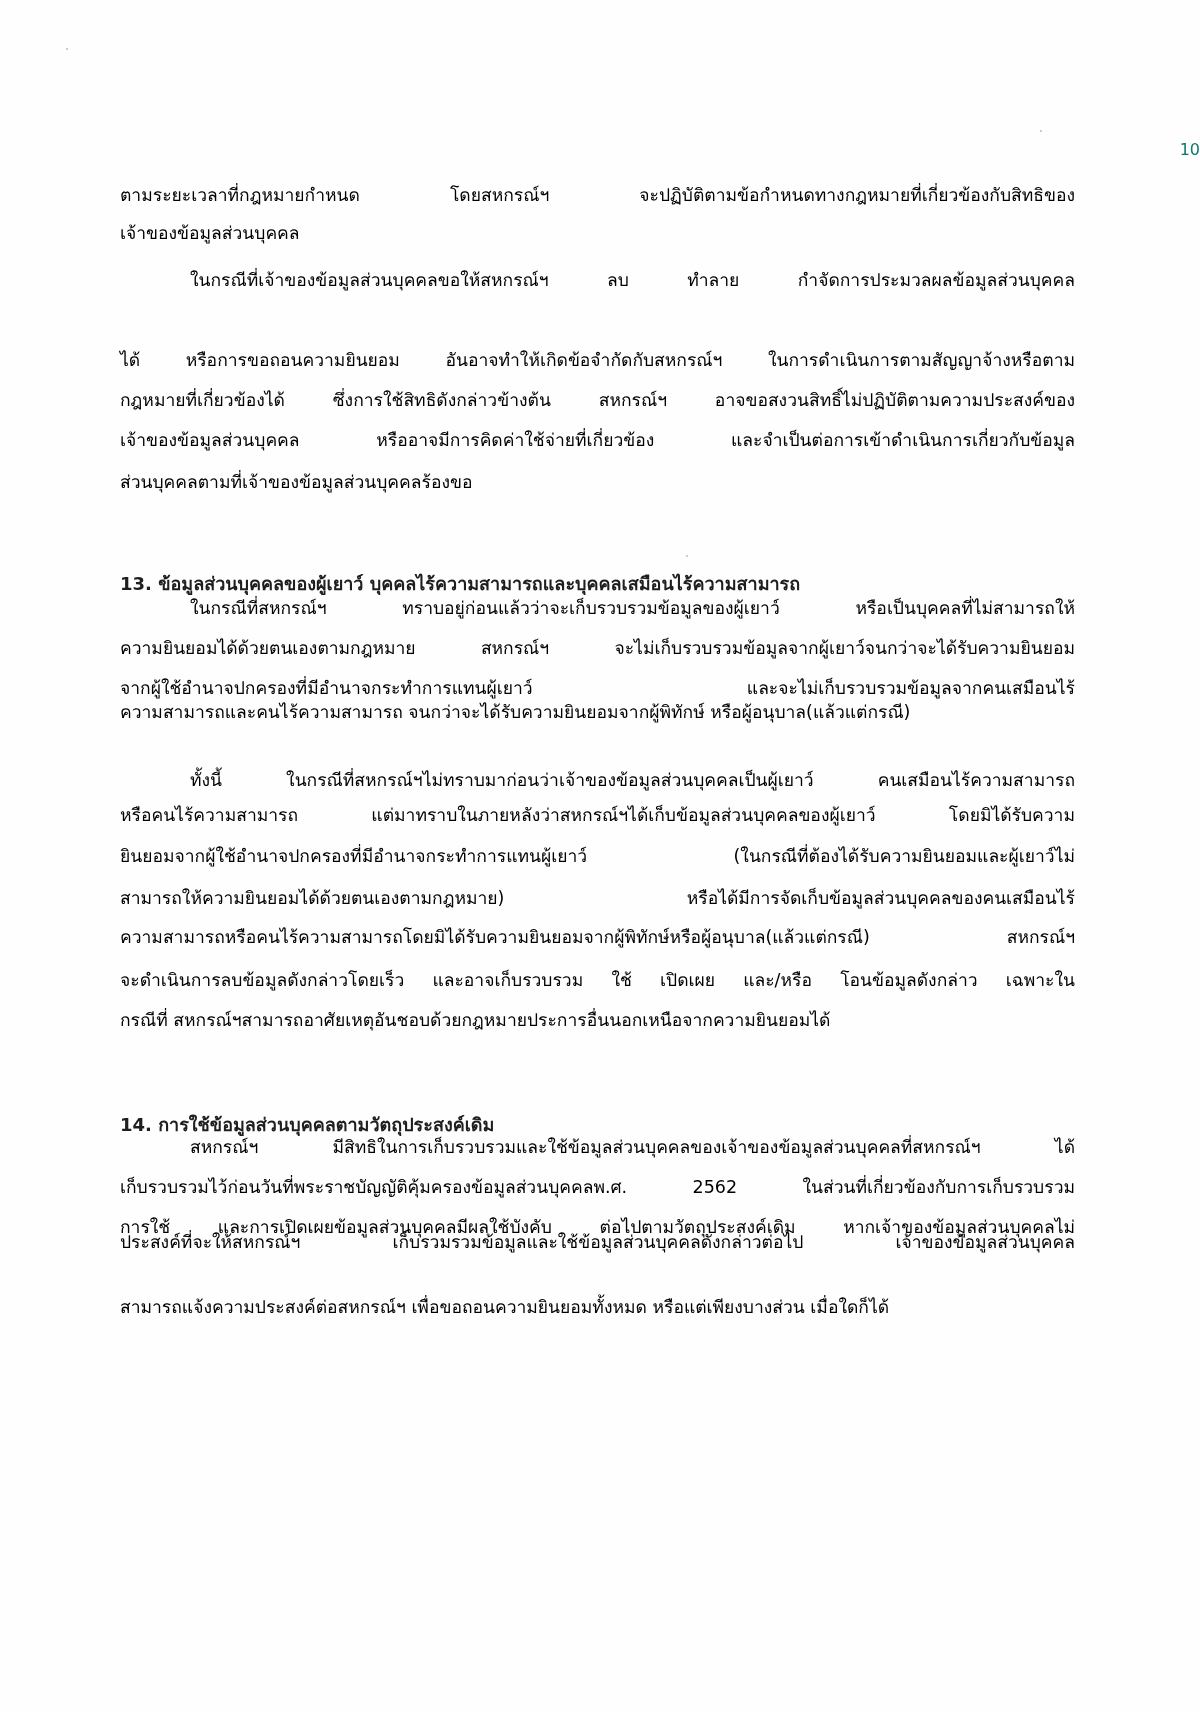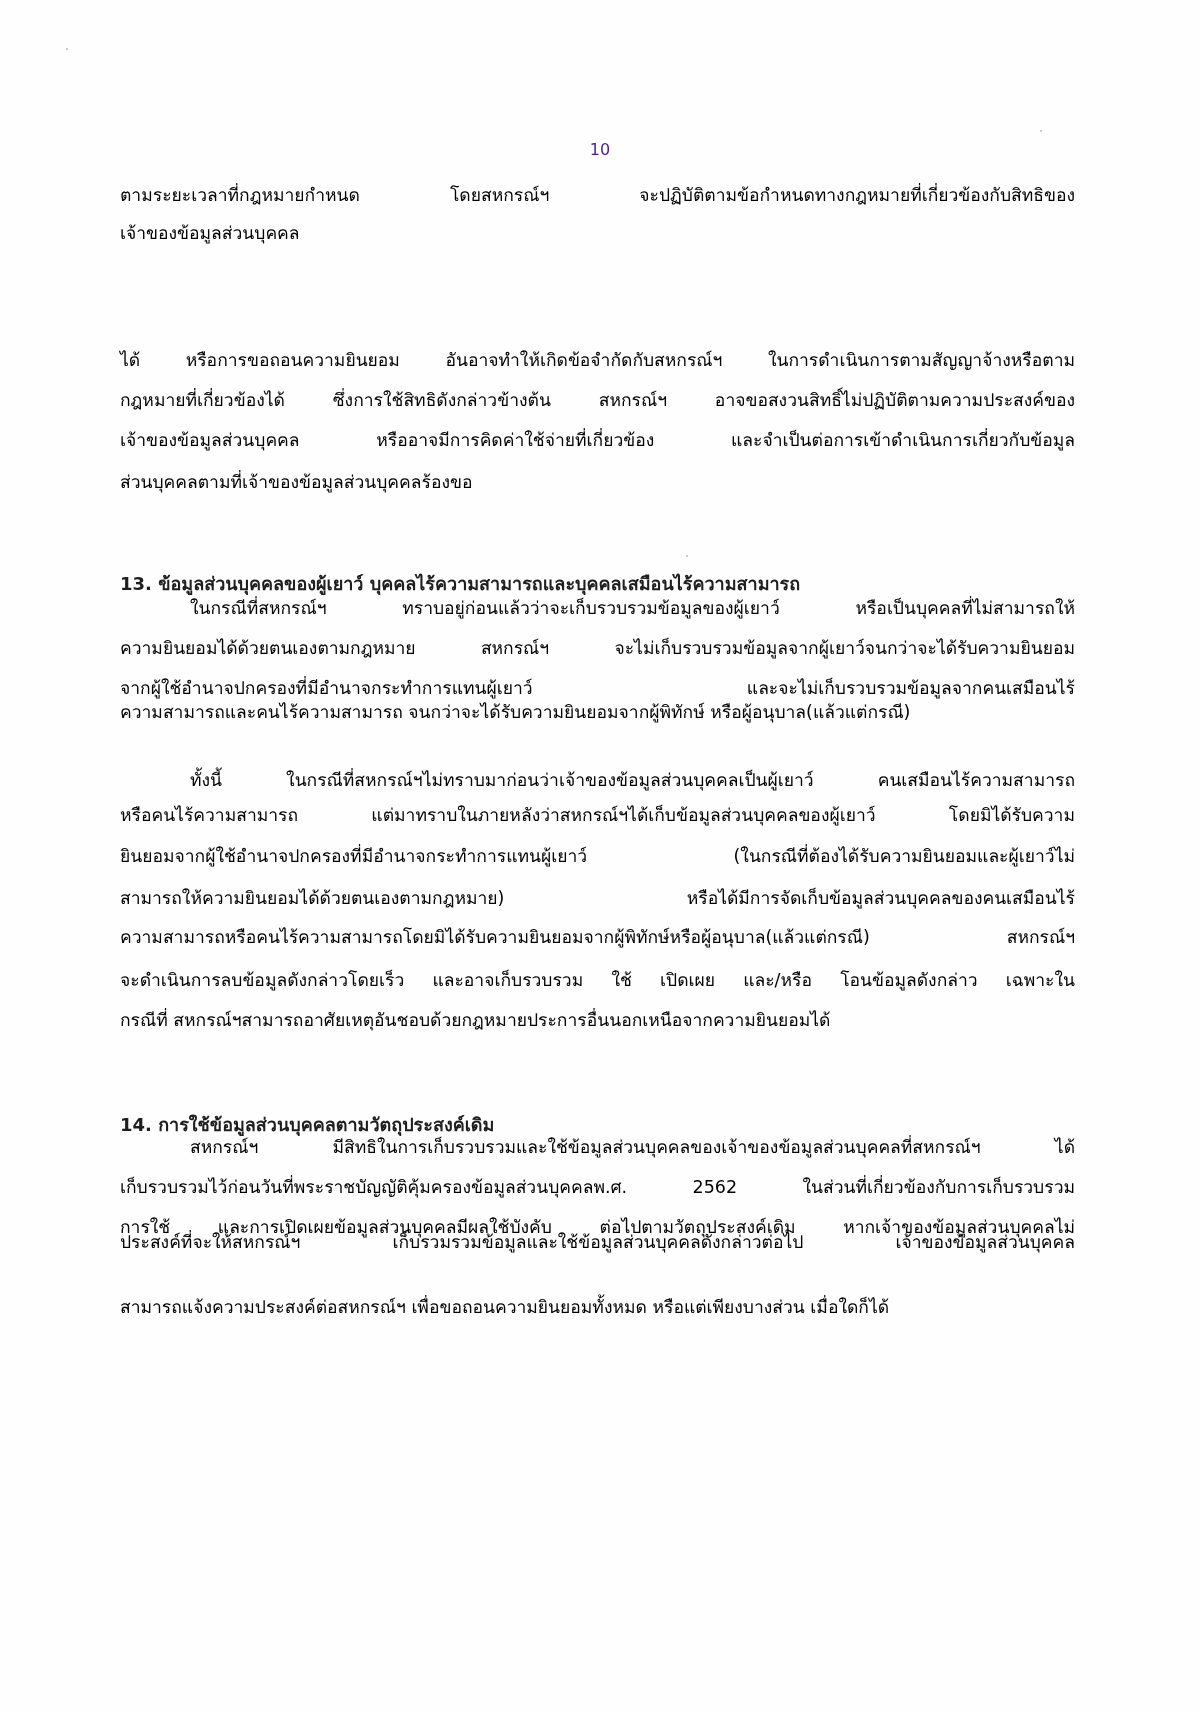--- a/index.html
+++ b/index.html
@@ -20,23 +20,23 @@
       left: 0; top: 0;
       width: 1200px;
       height: 1712px;
       background: #fefefe;
     }
     .page-number {
       position: absolute;
       top: 140px;
       left: 0;
       width: 1200px;
-      text-align: center;
+      text-align: right;
       font-size: 16px;
-      color: #4c1d95;
+      color: #0f766e;
     }
     .line {
       position: absolute;
       left: 120px;
       width: 955px;
       font-size: 17.5px;
       line-height: 24px;
       white-space: nowrap;
       color: #000000;
     }
@@ -69,20 +69,21 @@
 </head>
 <body>
 
 <div class="page">
 
   <div class="page-number">10</div>
 
   <div class="line justify" style="top:183px">ตามระยะเวลาที่กฎหมายกำหนด โดยสหกรณ์ฯ จะปฏิบัติตามข้อกำหนดทางกฎหมายที่เกี่ยวข้องกับสิทธิของ</div>
   <div class="line" style="top:221px">เจ้าของข้อมูลส่วนบุคคล</div>
 
+  <div class="line justify indent" style="top:268px">ในกรณีที่เจ้าของข้อมูลส่วนบุคคลขอให้สหกรณ์ฯ ลบ ทำลาย กำจัดการประมวลผลข้อมูลส่วนบุคคล</div>
   <div class="line justify" style="top:348px">ได้ หรือการขอถอนความยินยอม อันอาจทำให้เกิดข้อจำกัดกับสหกรณ์ฯ ในการดำเนินการตามสัญญาจ้างหรือตาม</div>
   <div class="line justify" style="top:388px">กฎหมายที่เกี่ยวข้องได้ ซึ่งการใช้สิทธิดังกล่าวข้างต้น สหกรณ์ฯ อาจขอสงวนสิทธิ์ไม่ปฏิบัติตามความประสงค์ของ</div>
   <div class="line justify" style="top:428px">เจ้าของข้อมูลส่วนบุคคล หรืออาจมีการคิดค่าใช้จ่ายที่เกี่ยวข้อง และจำเป็นต่อการเข้าดำเนินการเกี่ยวกับข้อมูล</div>
   <div class="line" style="top:470px">ส่วนบุคคลตามที่เจ้าของข้อมูลส่วนบุคคลร้องขอ</div>
 
   <div class="heading" style="top:550px">13. ข้อมูลส่วนบุคคลของผู้เยาว์ บุคคลไร้ความสามารถและบุคคลเสมือนไร้ความสามารถ</div>
   <div class="line justify indent" style="top:596px">ในกรณีที่สหกรณ์ฯ ทราบอยู่ก่อนแล้วว่าจะเก็บรวบรวมข้อมูลของผู้เยาว์ หรือเป็นบุคคลที่ไม่สามารถให้</div>
   <div class="line justify" style="top:636px">ความยินยอมได้ด้วยตนเองตามกฎหมาย สหกรณ์ฯ จะไม่เก็บรวบรวมข้อมูลจากผู้เยาว์จนกว่าจะได้รับความยินยอม</div>
   <div class="line justify" style="top:676px">จากผู้ใช้อำนาจปกครองที่มีอำนาจกระทำการแทนผู้เยาว์ และจะไม่เก็บรวบรวมข้อมูลจากคนเสมือนไร้</div>
   <div class="line" style="top:700px">ความสามารถและคนไร้ความสามารถ จนกว่าจะได้รับความยินยอมจากผู้พิทักษ์ หรือผู้อนุบาล(แล้วแต่กรณี)</div>

